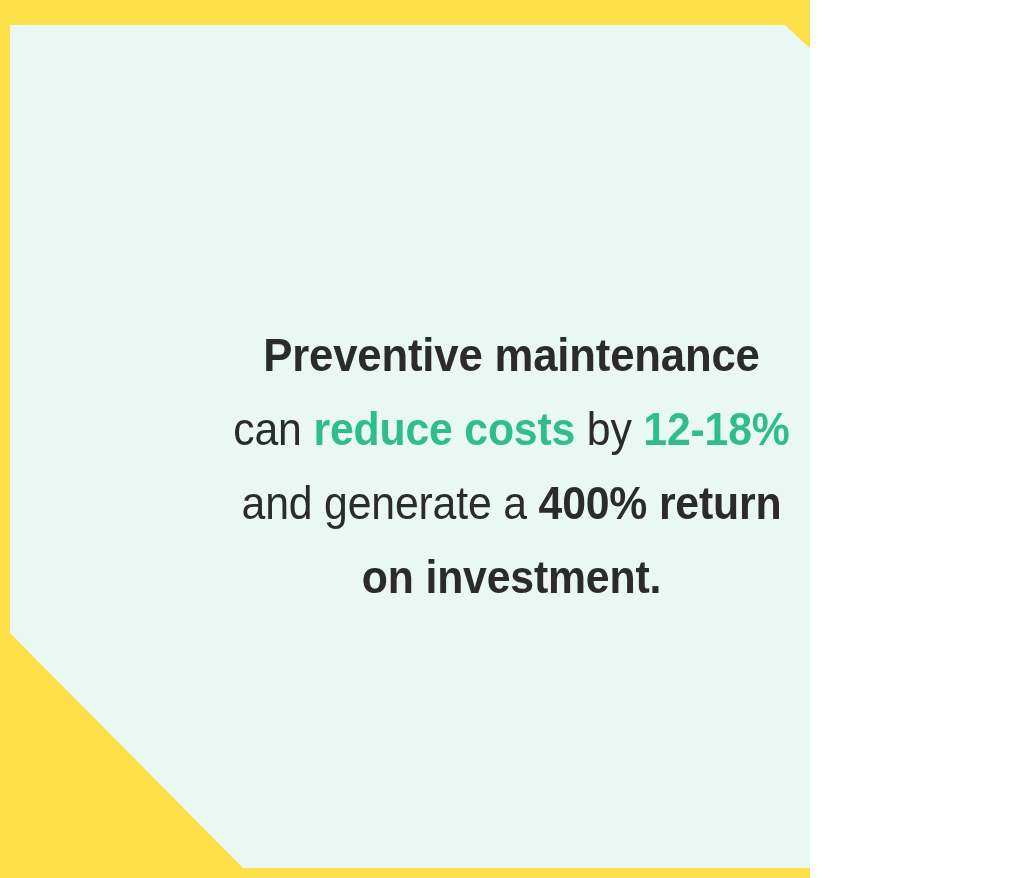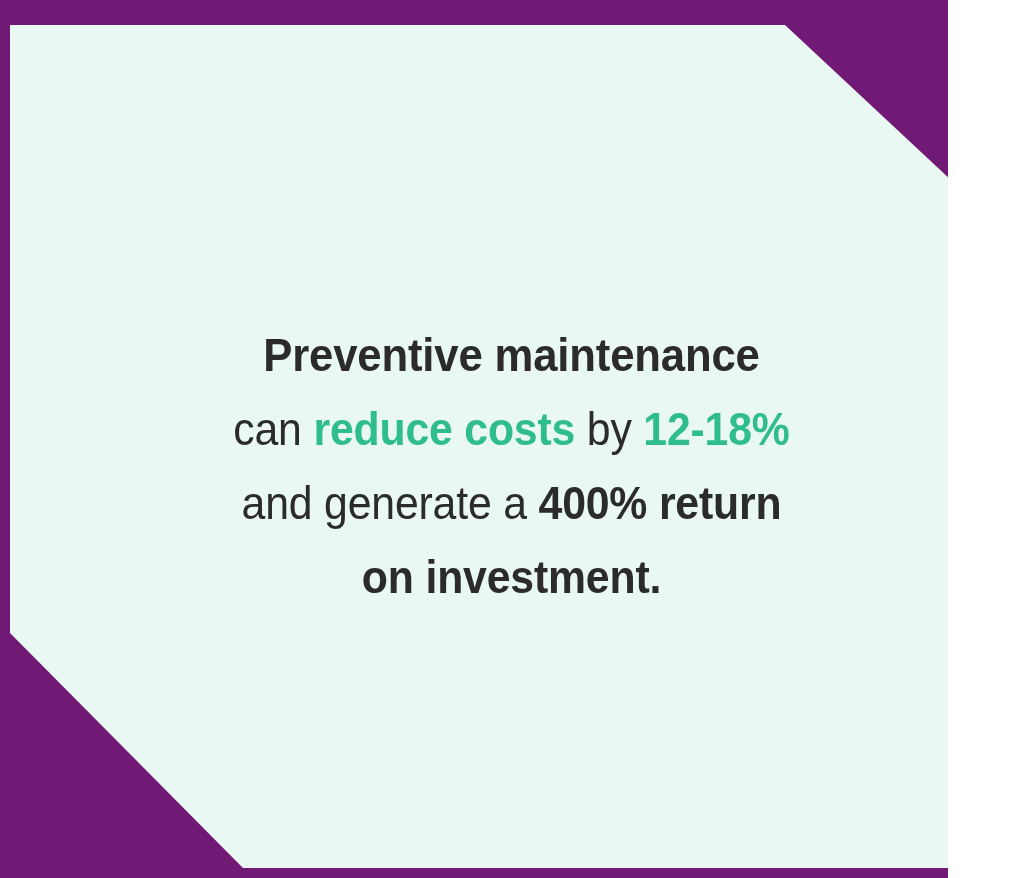--- a/index.html
+++ b/index.html
@@ -11,23 +11,23 @@
     width: 1024px;
     height: 878px;
     overflow: hidden;
     font-family: "Liberation Sans", "DejaVu Sans", sans-serif;
     background: #ffffff;
   }
 
   
   #card {
     position: relative;
-    width: 948px;
+    width: 810px;
     height: 878px;
-    background: #701a75;          
+    background: #fde047;          
     overflow: hidden;
   }
 
   
   #panel {
     position: absolute;
     left: 10px;
     top: 25px;
     width: 1003px;   
     height: 843px;   

